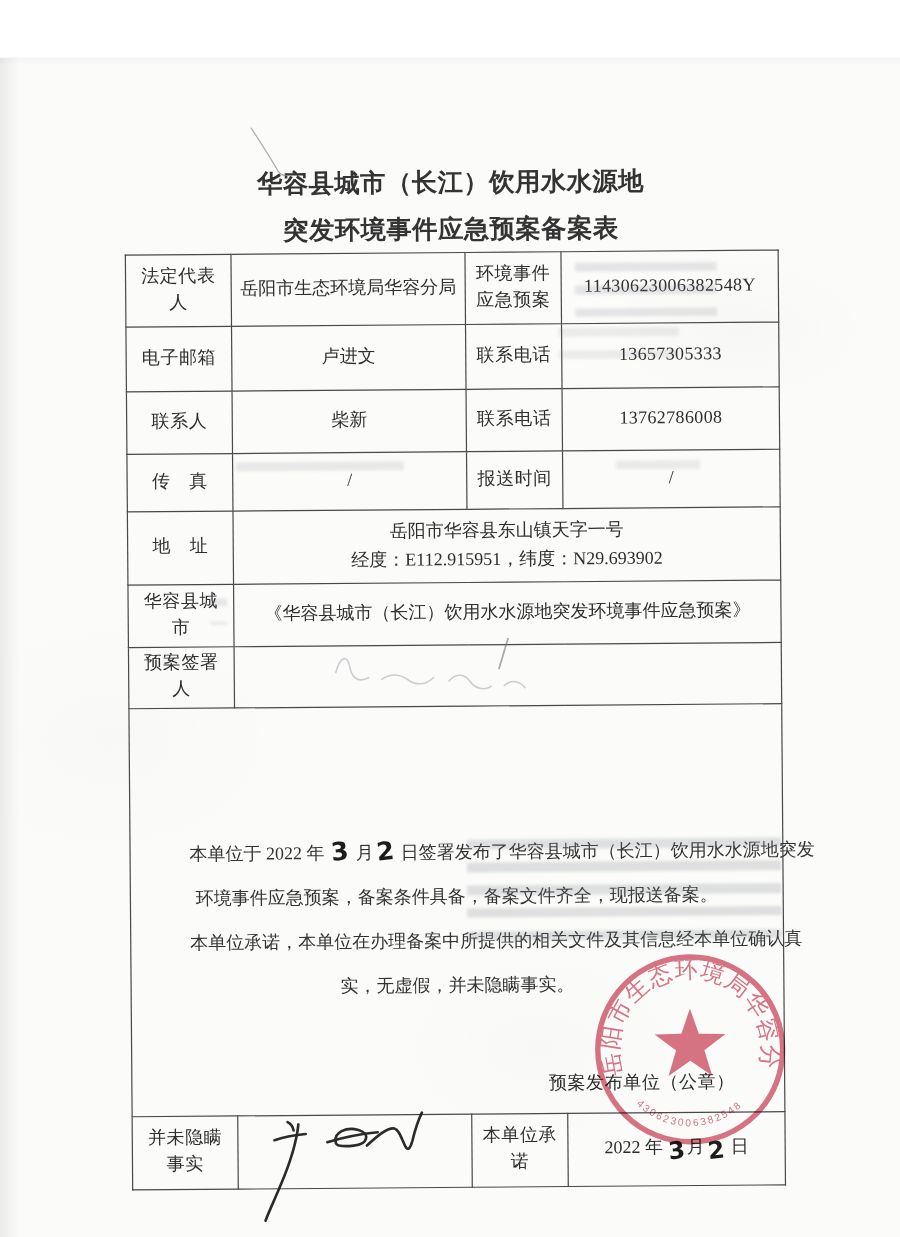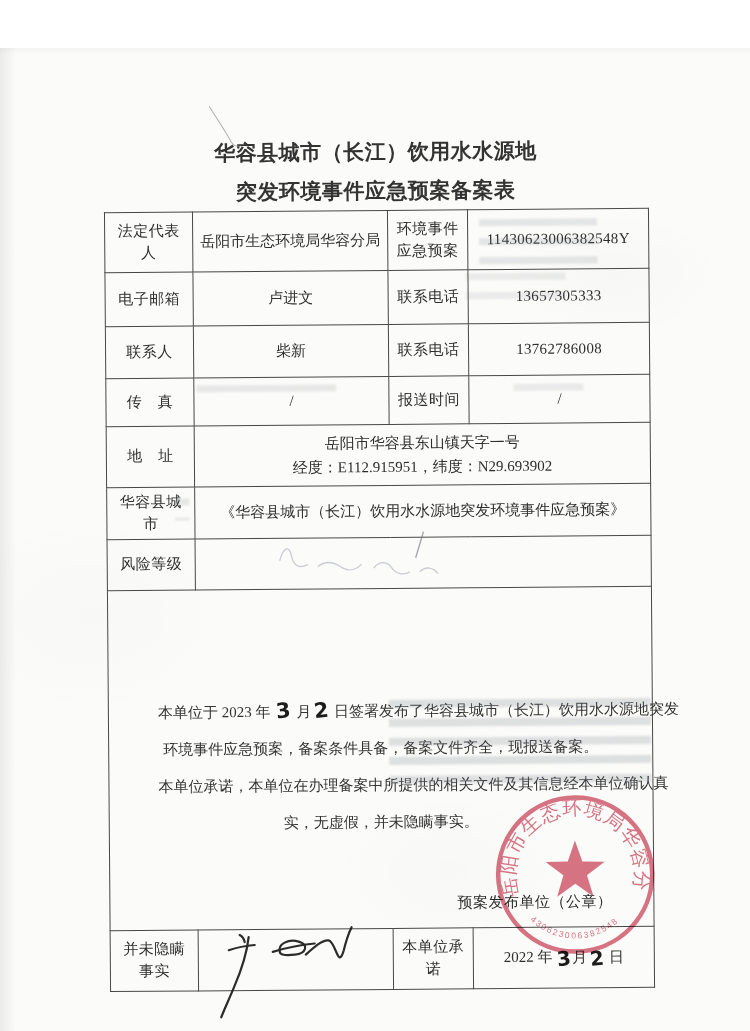--- a/index.html
+++ b/index.html
@@ -128,27 +128,27 @@
         <td colspan="3">
           <div class="addr-line">岳阳市华容县东山镇天字一号</div>
           <div class="addr-line">经度：E112.915951，纬度：N29.693902</div>
         </td>
       </tr>
       <tr style="height:52px">
         <td class="lab">华容县城市</td>
         <td colspan="3">《华容县城市（长江）饮用水水源地突发环境事件应急预案》</td>
       </tr>
       <tr style="height:51px">
-        <td class="lab">风险等级</td>
+        <td class="lab">预案签署人</td>
         <td colspan="3"></td>
       </tr>
       <tr style="height:340px">
         <td colspan="4" class="big-cell">
           <div class="decl">
-            <div class="dline indent"><span>本单位于 2023 年</span> <span class="hw">3</span> <span>月</span><span class="hw">2</span> <span>日签署发布了华容县城市（长江）饮用水水源地突发</span></div>
+            <div class="dline indent"><span>本单位于 2022 年</span> <span class="hw">3</span> <span>月</span><span class="hw">2</span> <span>日签署发布了华容县城市（长江）饮用水水源地突发</span></div>
             <div class="dline">环境事件应急预案，备案条件具备，备案文件齐全，现报送备案。</div>
             <div class="dline indent">本单位承诺，本单位在办理备案中所提供的相关文件及其信息经本单位确认真</div>
             <div class="dline">实，无虚假，并未隐瞒事实。</div>
           </div>
         </td>
       </tr>
       <tr style="height:61px">
         <td class="lab">并未隐瞒事实</td>
         <td></td>
         <td class="lab">本单位承诺</td>

